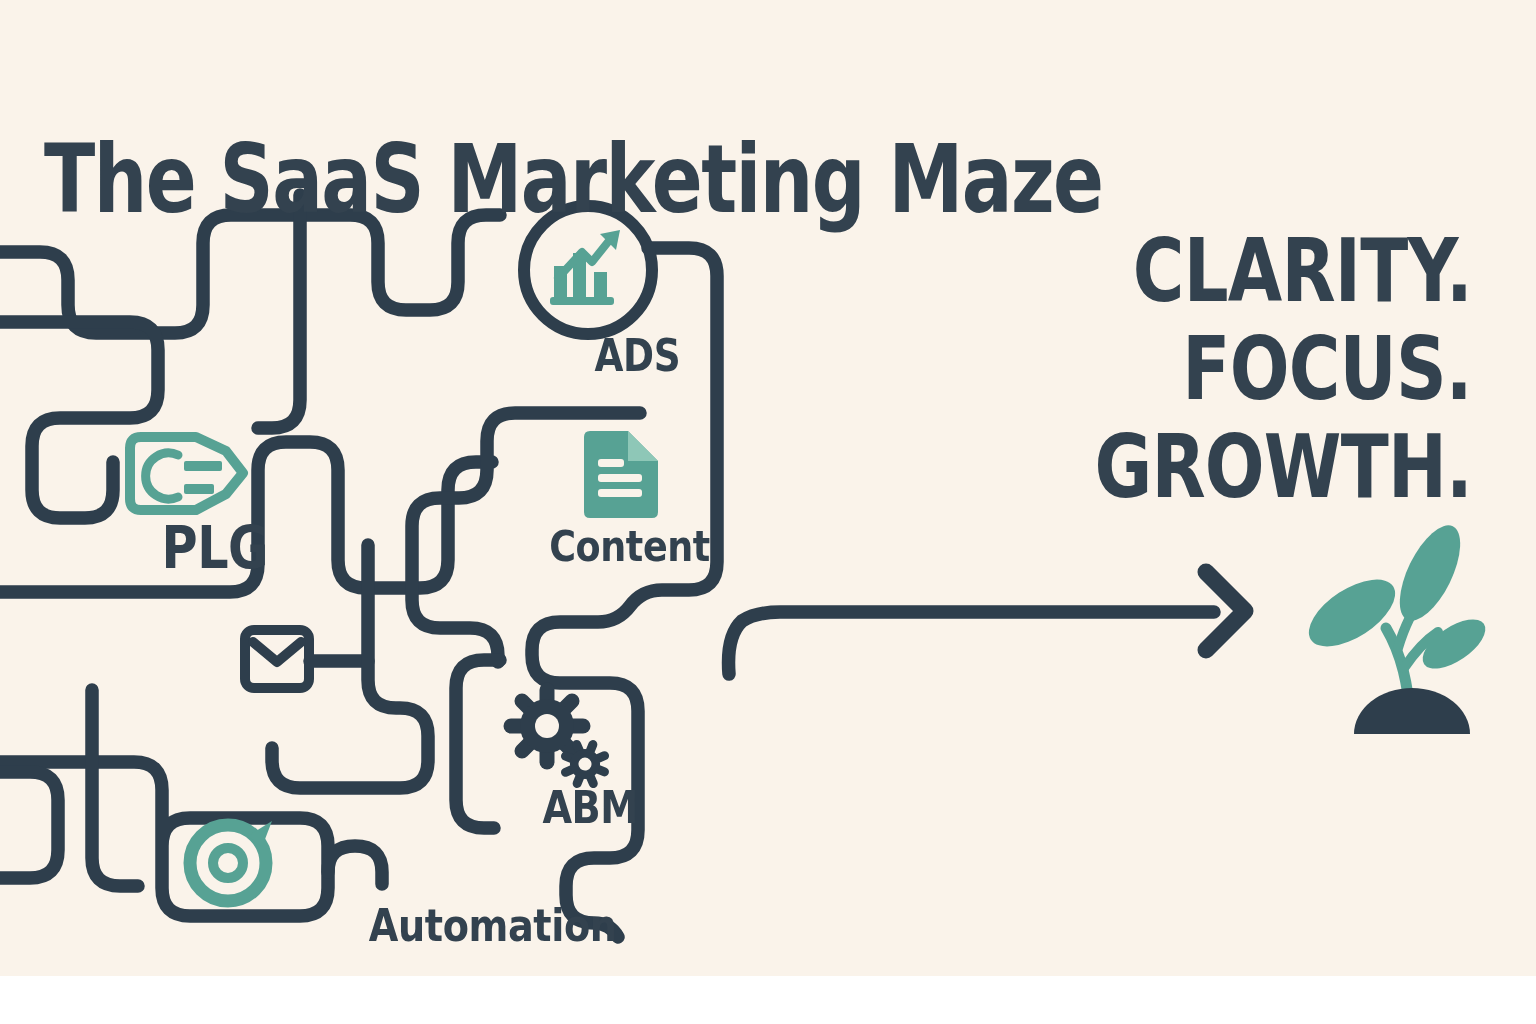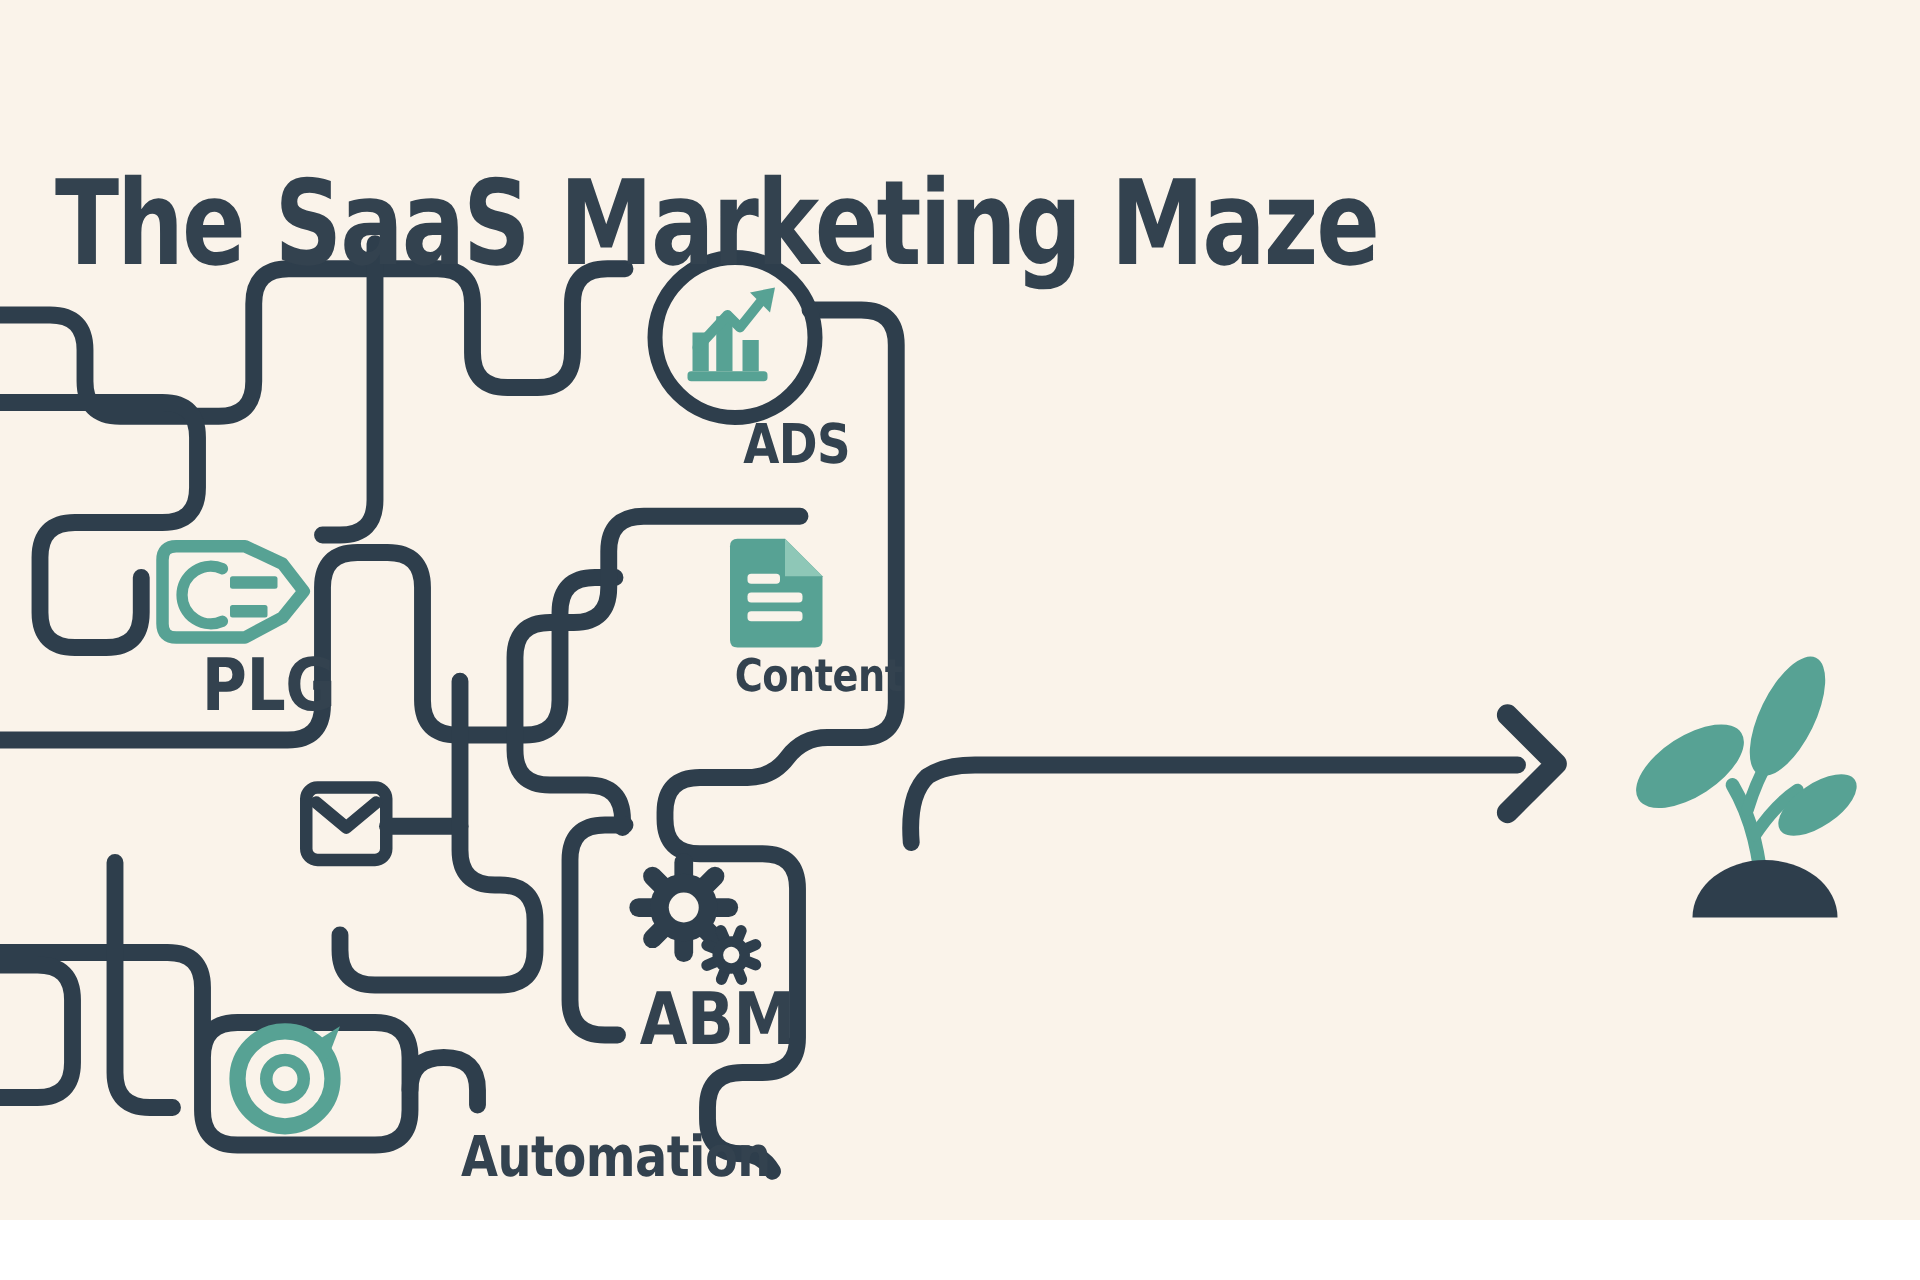--- a/index.html
+++ b/index.html
@@ -137,19 +137,24 @@
       <path class="teal-st" stroke-width="10" d="M 1398 648 C 1404 628 1412 610 1424 596"></path>
       <ellipse class="teal-f" cx="1352" cy="613" rx="49" ry="24" transform="rotate(-33 1352 613)"></ellipse>
       <ellipse class="teal-f" cx="1430" cy="573" rx="52" ry="22" transform="rotate(-64 1430 573)"></ellipse>
       <ellipse class="teal-f" cx="1454" cy="644" rx="36" ry="17" transform="rotate(-34 1454 644)"></ellipse>
       <path class="dark-f" d="M 1354 734 A 58 46 0 0 1 1470 734 Z"></path>
     </g>
   </svg>
 
   <h1 class="title"><span class="cond">The SaaS Marketing Maze</span></h1>
 
+  <div class="motto">
+    <div><span class="cond">CLARITY.</span></div>
+    <div><span class="cond">FOCUS.</span></div>
+    <div><span class="cond">GROWTH.</span></div>
+  </div>
 
   <div class="mlabel" style="left:488px;top:330px;width:200px;font-size:44px"><span class="cond">ADS</span></div>
   <div class="mlabel" style="left:78px;top:514px;width:200px;font-size:58px"><span class="cond">PLG</span></div>
-  <div class="mlabel" style="left:494px;top:521px;width:240px;font-size:36px"><span class="cond">Content</span></div>
-  <div class="mlabel" style="left:446px;top:781px;width:200px;font-size:58px"><span class="cond">ABM</span></div>
+  <div class="mlabel" style="left:484px;top:521px;width:240px;font-size:43px"><span class="cond">Content</span></div>
+  <div class="mlabel" style="left:446px;top:781px;width:200px;font-size:45px"><span class="cond">ABM</span></div>
   <div class="mlabel" style="left:347px;top:899px;width:250px;font-size:45px"><span class="cond">Automation</span></div>
 </div>
 
 </body></html>

